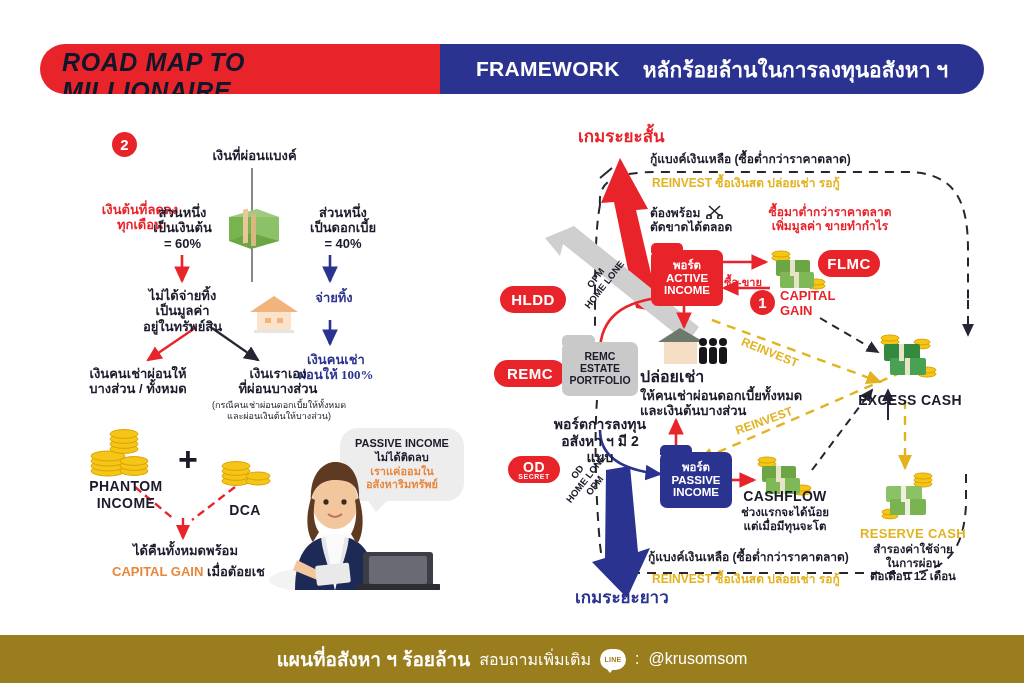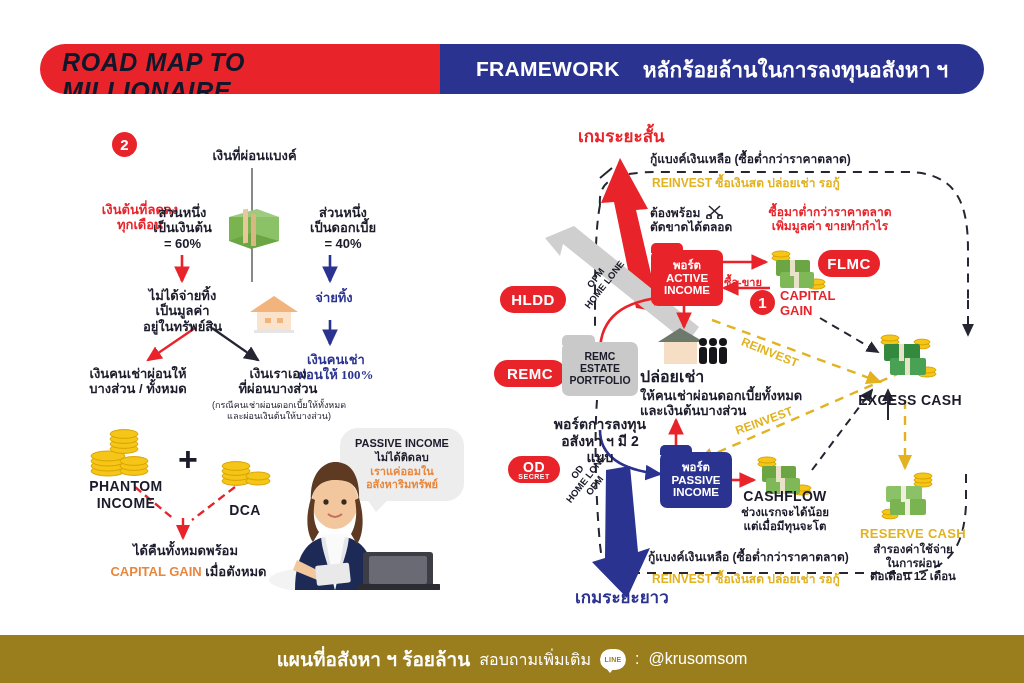--- a/index.html
+++ b/index.html
@@ -276,21 +276,21 @@
         <ellipse cx="18" cy="21" rx="14" ry="4.4"></ellipse>
       <ellipse cx="40" cy="36" rx="12" ry="4"></ellipse>
         <ellipse cx="40" cy="31" rx="12" ry="4"></ellipse>
     </g>
   </svg>
   <div class="tx ctr c-dark b" style="left:205px; top:490px; width:80px; font-size:14px; letter-spacing:.4px;margin-top:12px;">DCA</div>
 
   <div class="tx ctr c-dark b" style="left:108px; top:543px; width:155px; font-size:13px;">ได้คืนทั้งหมดพร้อม</div>
   <div style="position:absolute; left:96px; top:561px; width:185px; text-align:center; font-size:13px;">
     <span class="b c-orange">CAPITAL GAIN</span>
-    <span class="b c-dark">เมื่อตังหมด</span>
+    <span class="b c-dark">เมื่อตัอยเช</span>
   </div>
 
   <div class="bubble" style="left:340px; top:428px; width:124px;">
     <div class="b c-dark" style="font-size:11px;">PASSIVE INCOME</div>
     <div class="b c-dark" style="font-size:11px;">ไม่ได้ติดลบ</div>
     <div class="b c-orange" style="font-size:11px; white-space:pre-line;">เราแค่ออมใน
 อสังหาริมทรัพย์</div>
   </div>
 
   <svg class="person-photo" viewBox="0 0 175 150">

